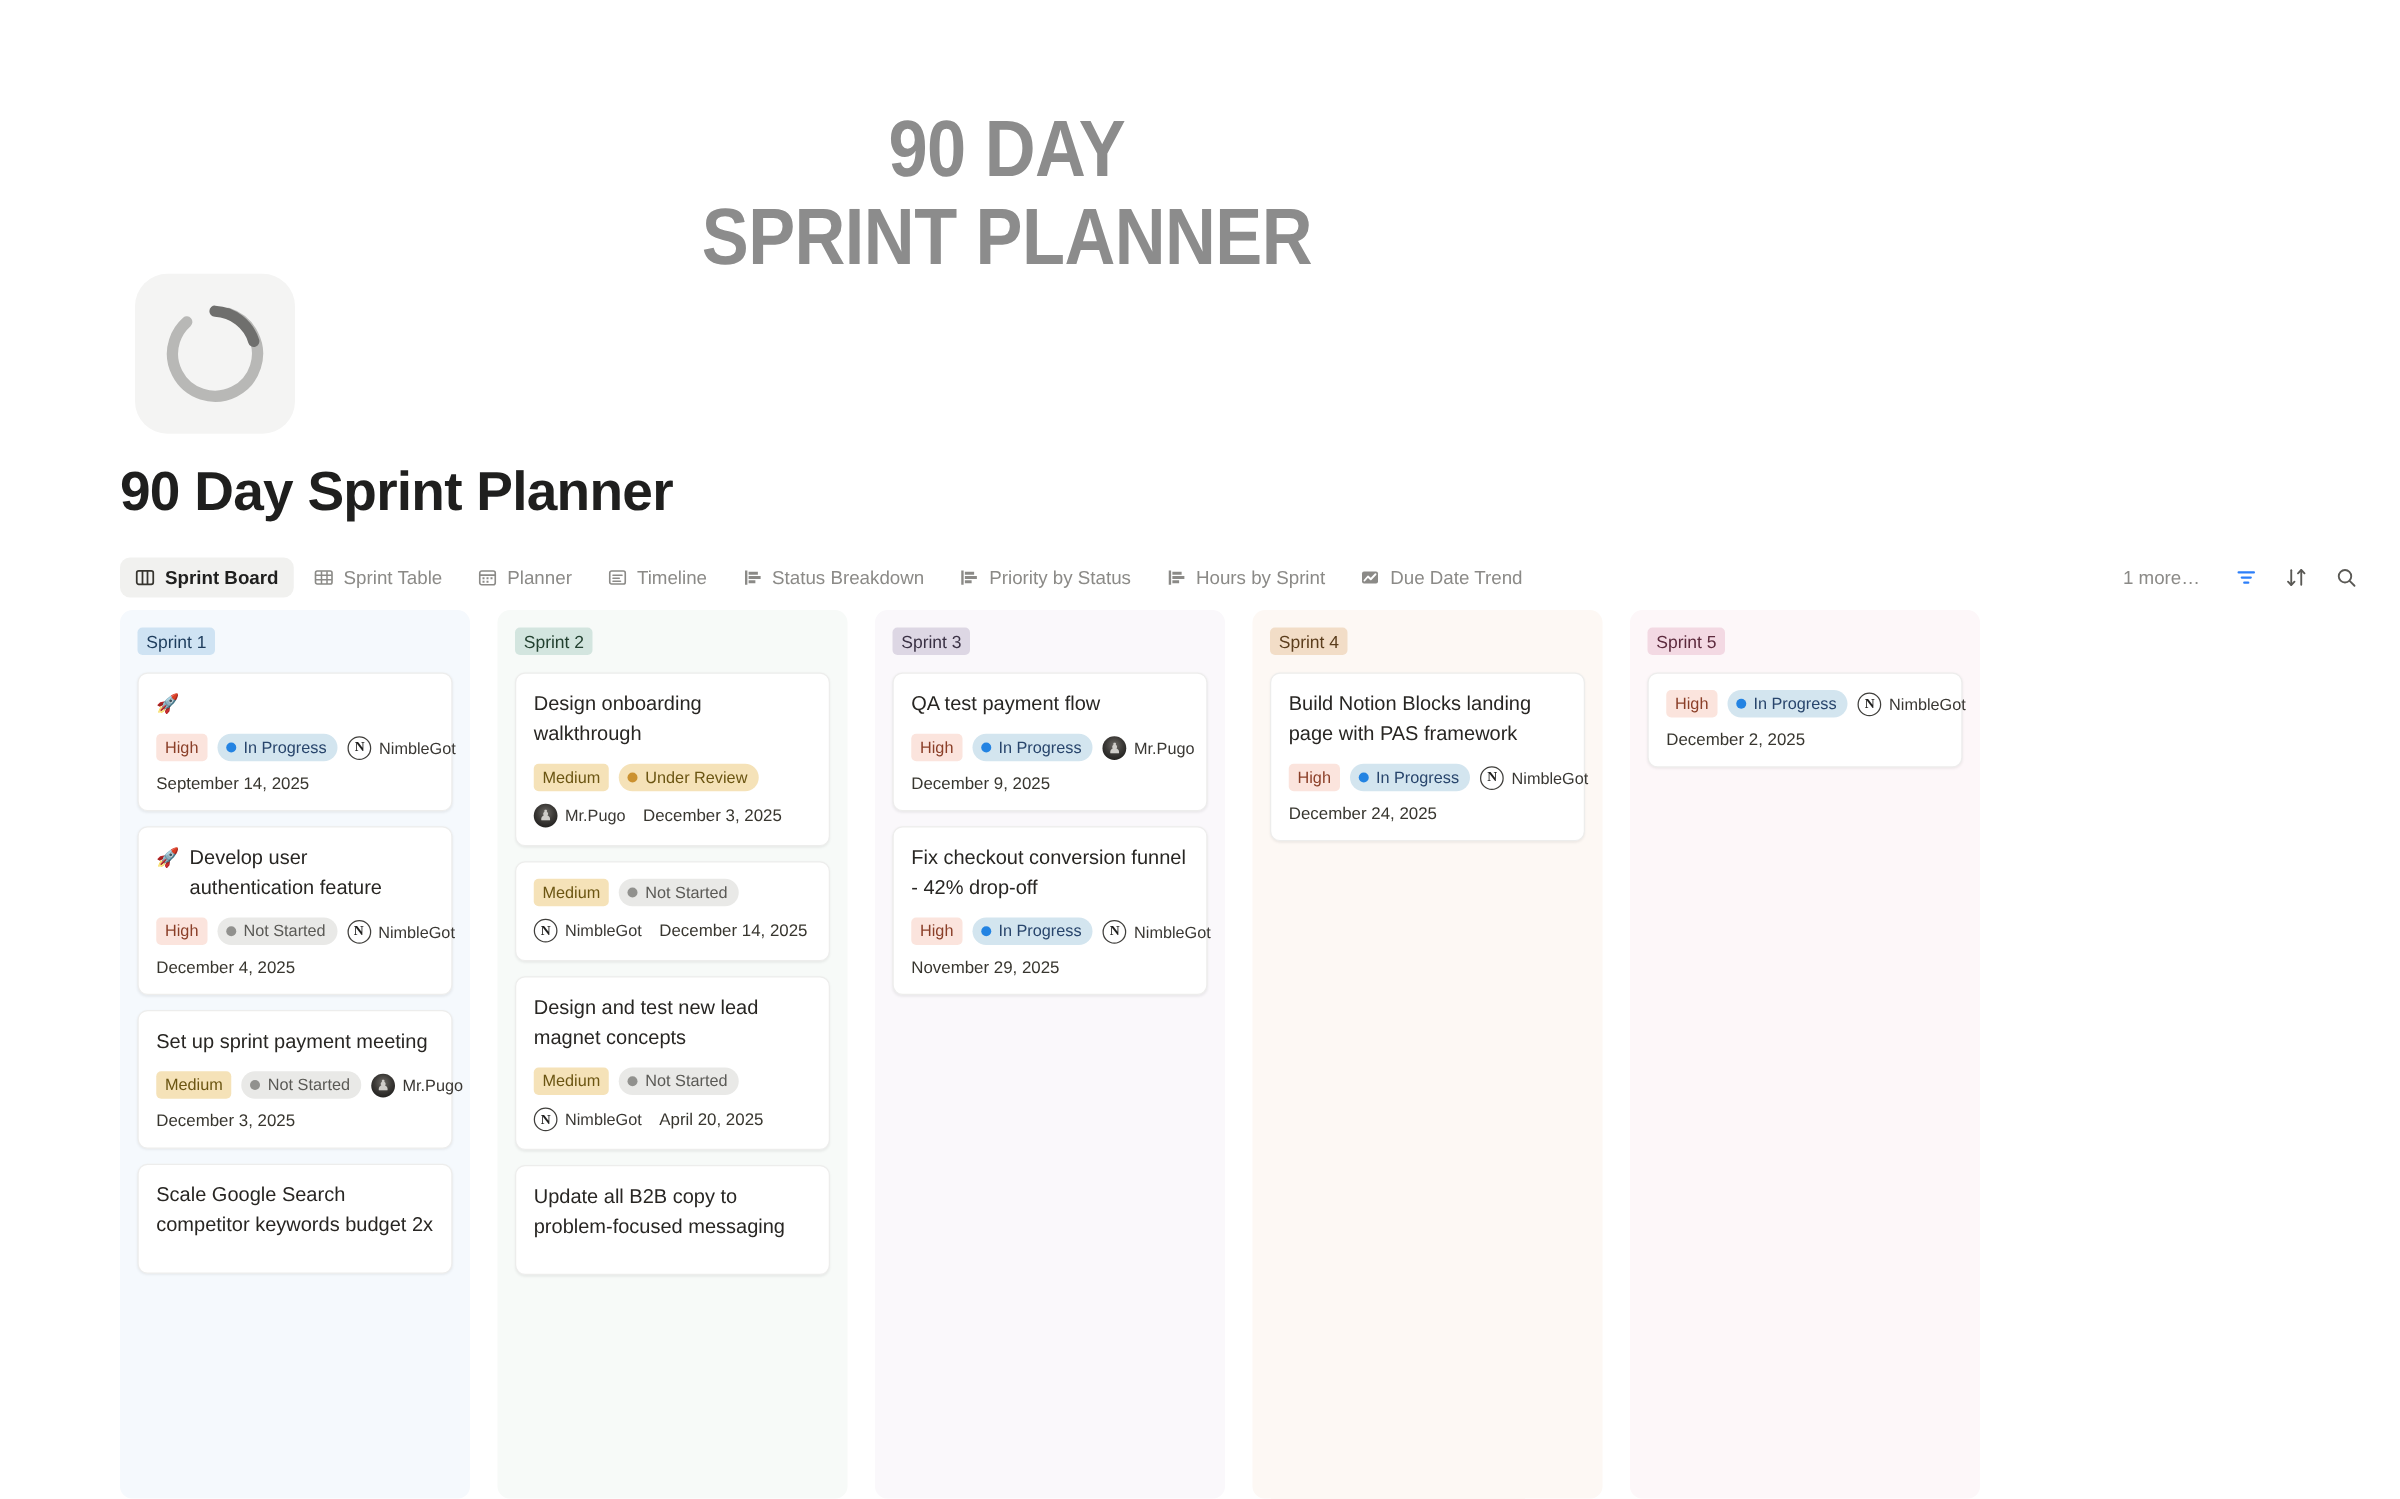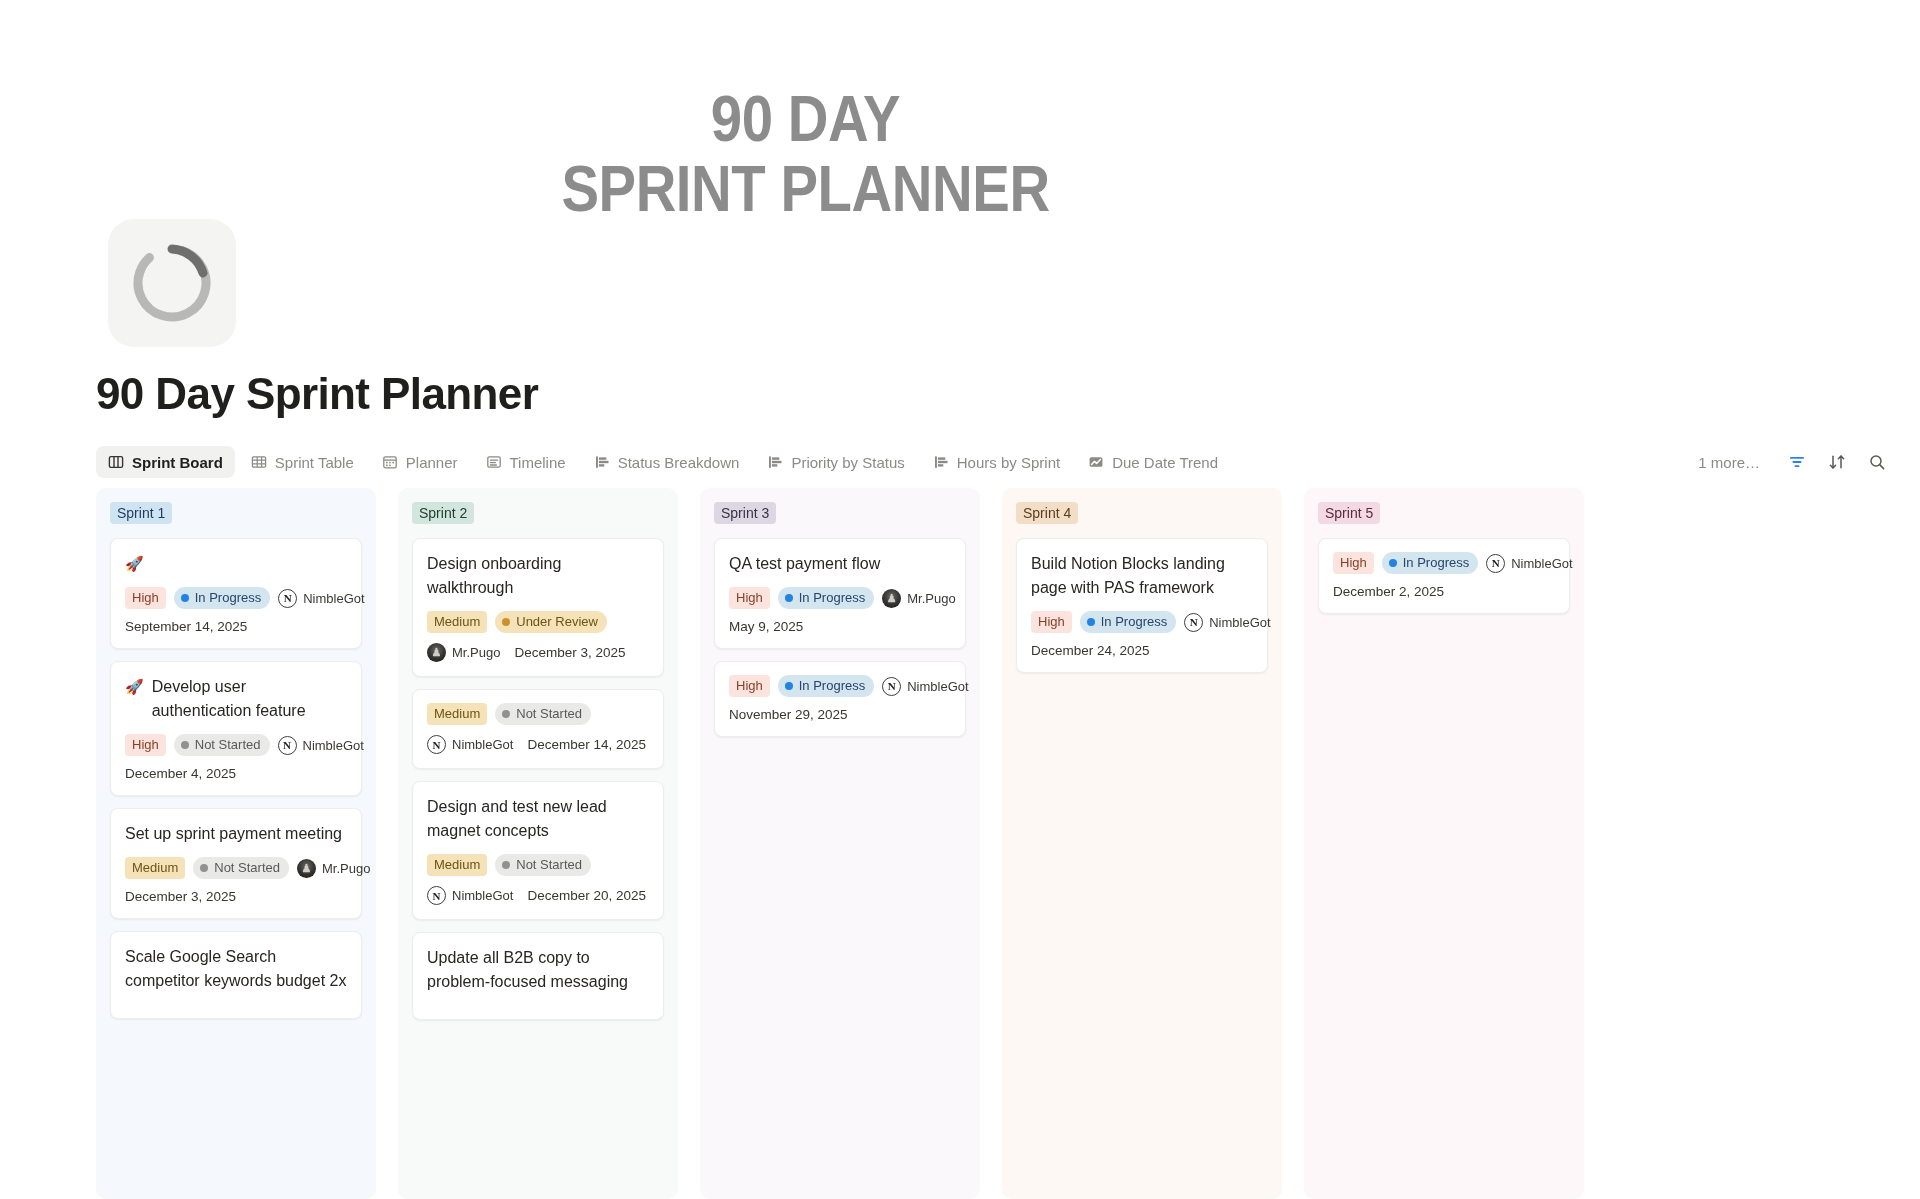--- a/index.html
+++ b/index.html
@@ -416,40 +416,43 @@
       </div><div class="card">
         <div class="card-title">
           <span>Design and test new lead magnet concepts</span>
         </div>
         <div class="props">
           <span class="pill" style="background:#f5e2b8;color:#6b5512">Medium</span>
           <span class="pill-round" style="background:#e9e9e7;color:#5a5955"><span class="dot" style="background:#91918e"></span>Not Started</span>
         </div>
         <div class="metaline">
           <span class="person"><span class="avatar nimble">N</span>NimbleGot</span>
-          <span class="date">December 20, 2025</span>
+          <span class="date">April 20, 2025</span>
         </div>
       </div><div class="card">
         <div class="card-title">
           <span>Update all B2B copy to problem-focused messaging</span>
         </div>
       </div></div>
     <div class="column" style="background: rgb(250, 248, 251);"><div class="col-badge" style="background:#ddd7e4;color:#3a3144">Sprint 3</div><div class="card">
         <div class="card-title">
           <span>QA test payment flow</span>
         </div>
         <div class="props">
           <span class="pill" style="background:#fbe4dd;color:#8a3e27">High</span>
           <span class="pill-round" style="background:#d3e5ef;color:#28456c"><span class="dot" style="background:#2383e2"></span>In Progress</span>
           <span class="person"><span class="avatar pugo">♟</span>Mr.Pugo</span>
         </div>
         <div class="metaline">
-          <span class="date">May 9, 2025</span>
-        </div>
-      </div><div class="card">
+          <span class="date">December 9, 2025</span>
+        </div>
+      </div><div class="card">
+        <div class="card-title">
+          <span>Fix checkout conversion funnel - 42% drop-off</span>
+        </div>
         <div class="props">
           <span class="pill" style="background:#fbe4dd;color:#8a3e27">High</span>
           <span class="pill-round" style="background:#d3e5ef;color:#28456c"><span class="dot" style="background:#2383e2"></span>In Progress</span>
           <span class="person"><span class="avatar nimble">N</span>NimbleGot</span>
         </div>
         <div class="metaline">
           <span class="date">November 29, 2025</span>
         </div>
       </div></div>
     <div class="column" style="background: rgb(253, 248, 244);"><div class="col-badge" style="background:#f2ddc7;color:#5b3d1c">Sprint 4</div><div class="card">

